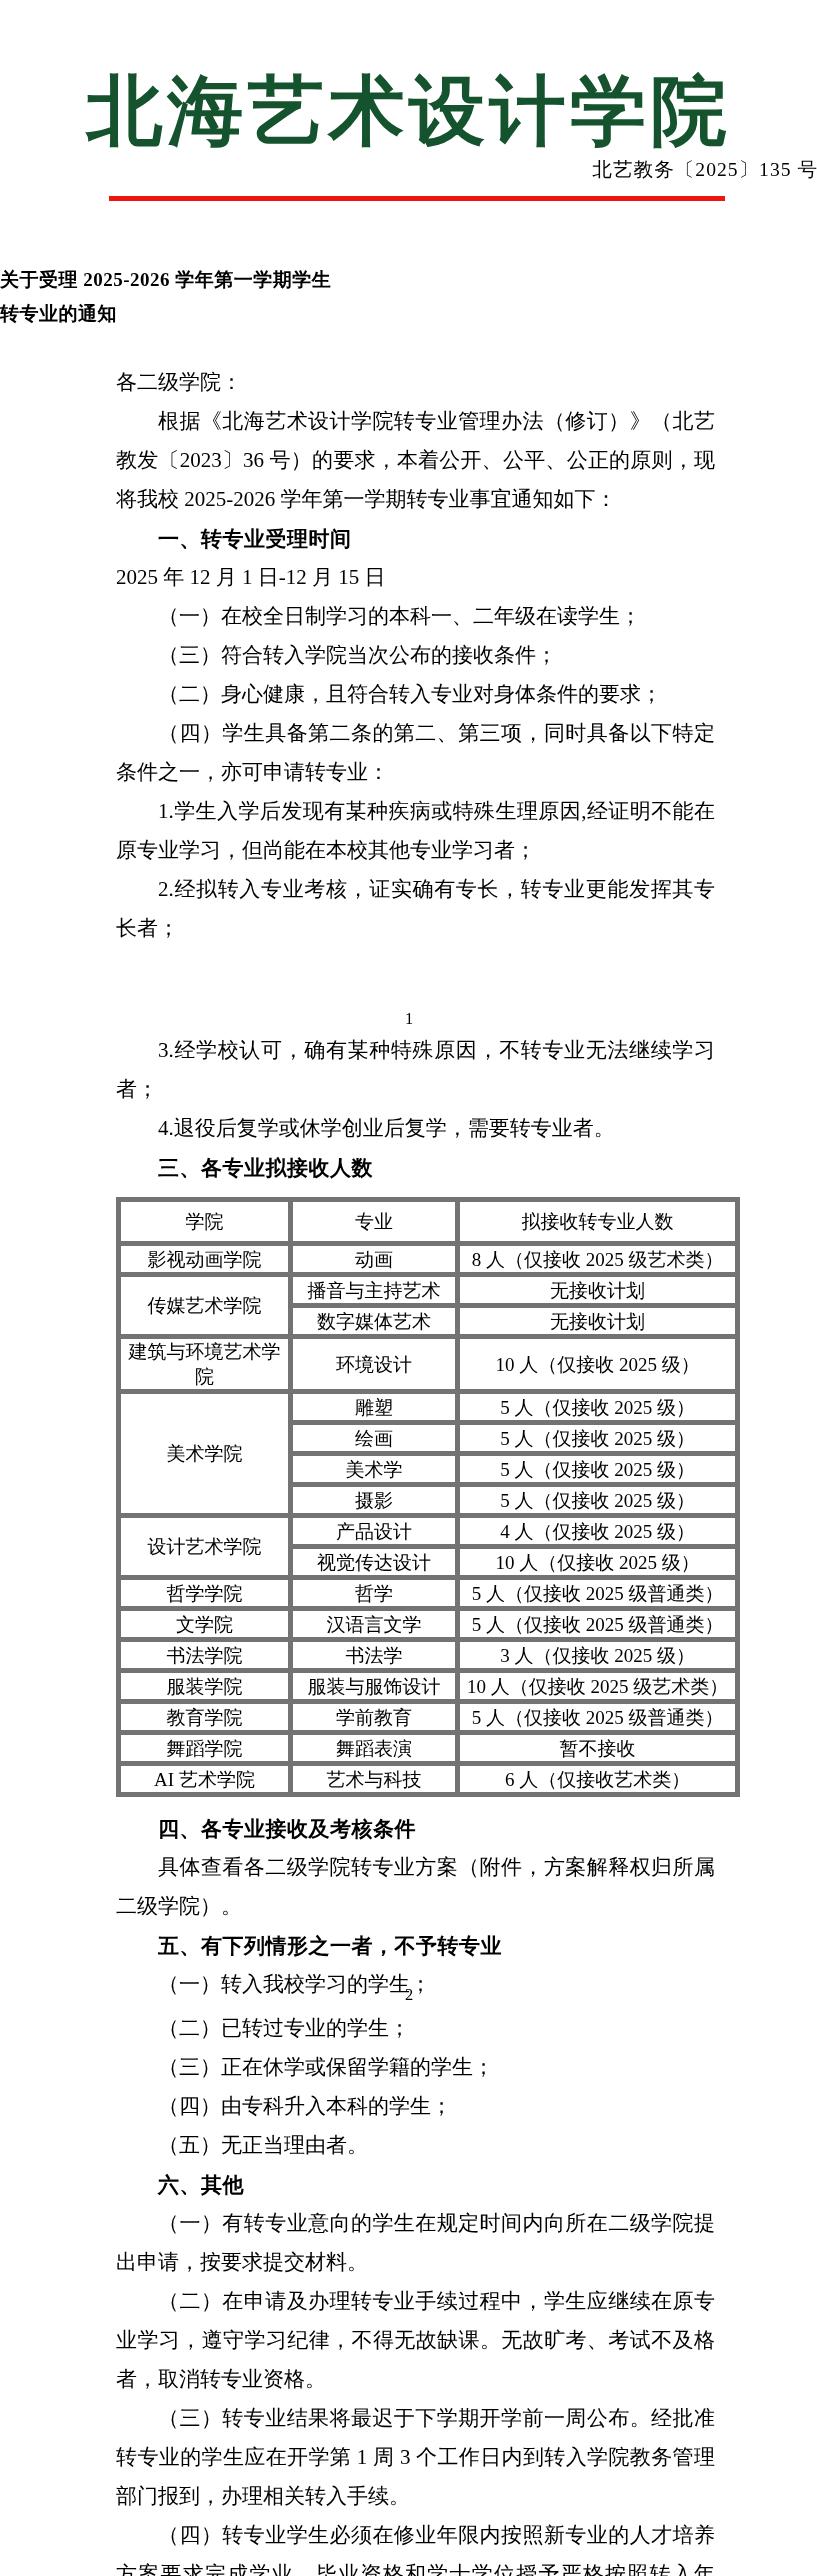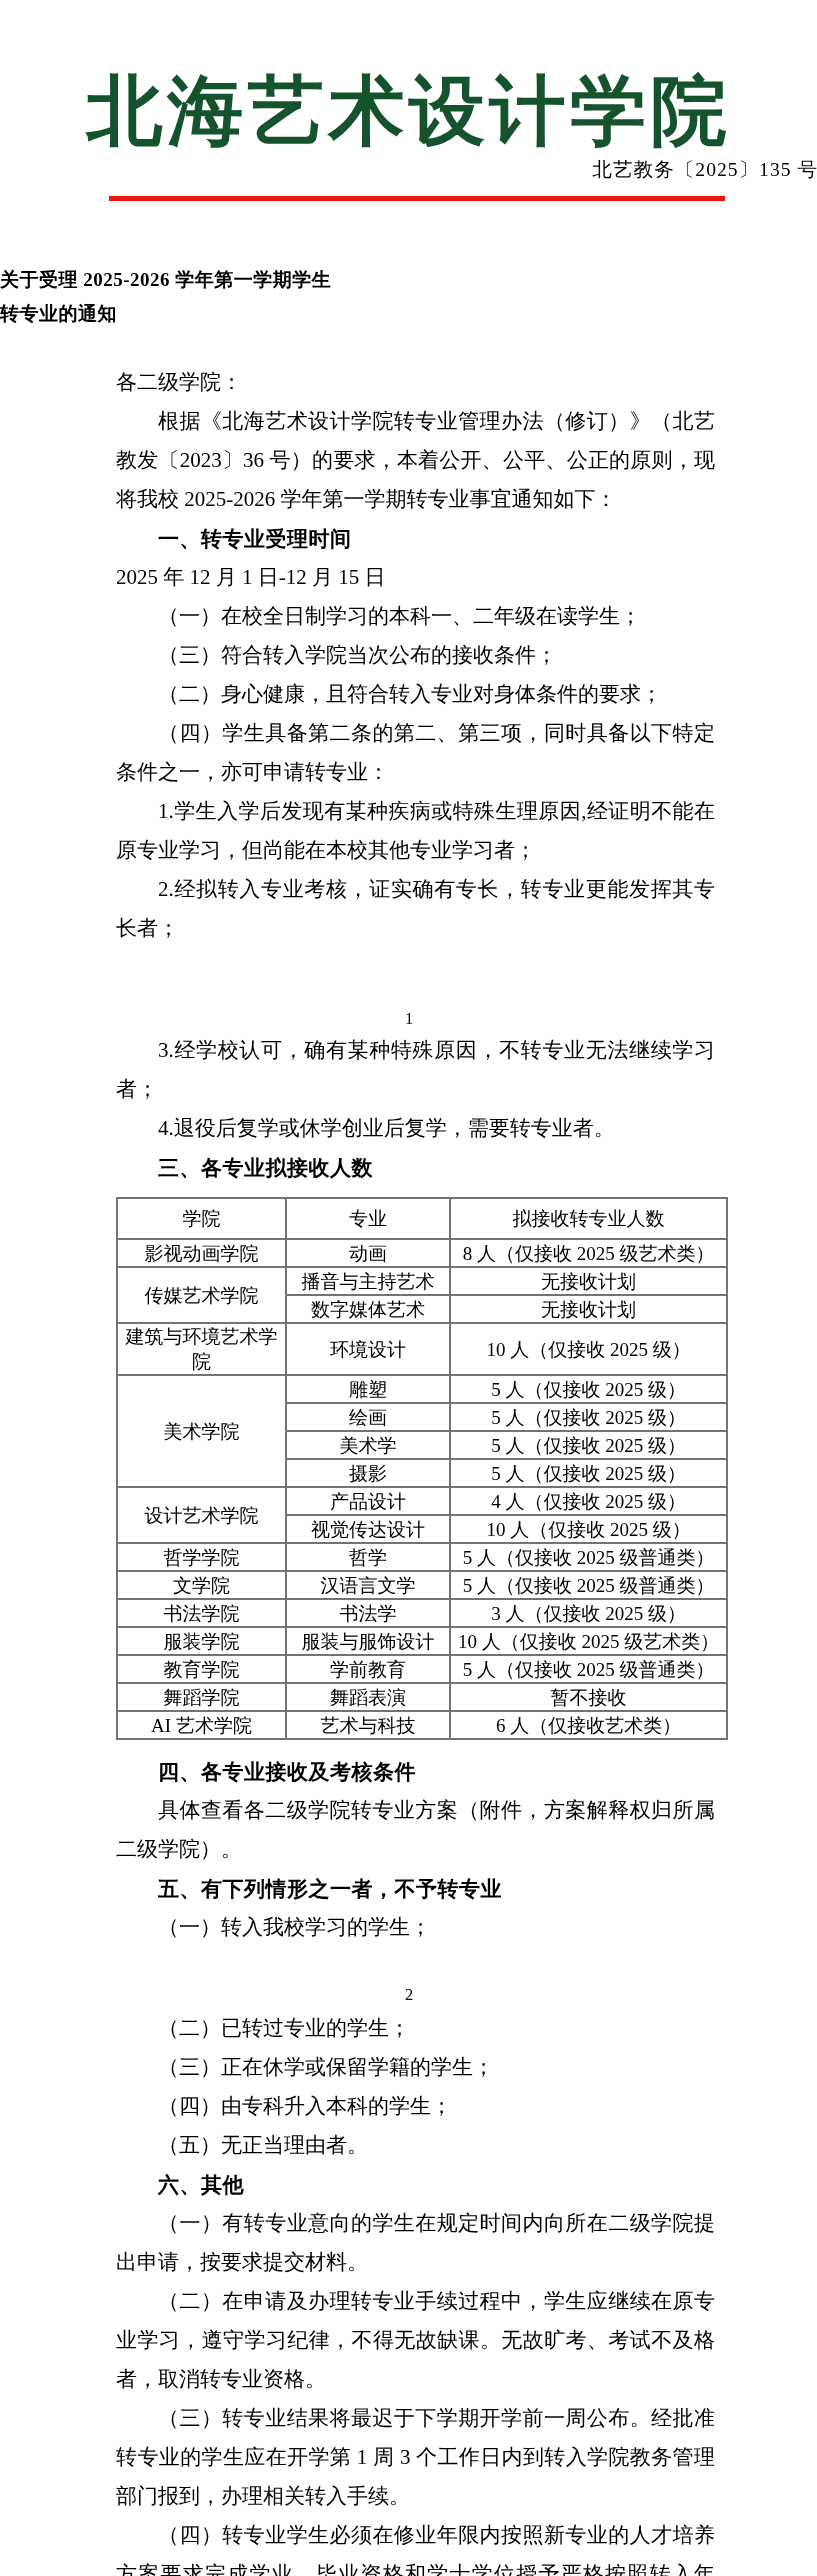--- a/index.html
+++ b/index.html
@@ -75,21 +75,21 @@
   }
   .after-table { margin-top: 11.3px !important; }
   .quota-table {
     width: 604px;
     margin-top: 10.3px;
     border-collapse: collapse;
     table-layout: fixed;
     text-align: center;
   }
   .quota-table th, .quota-table td {
-    border: 2px solid #737373;
+    border: 5px solid #737373;
     font-weight: normal;
     font-size: 19px;
     line-height: 25px;
     padding: 0;
     text-indent: 0;
     text-align: center;
     vertical-align: middle;
   }
   .quota-table th { height: 39px; }
   .quota-table td { height: 26px; }

